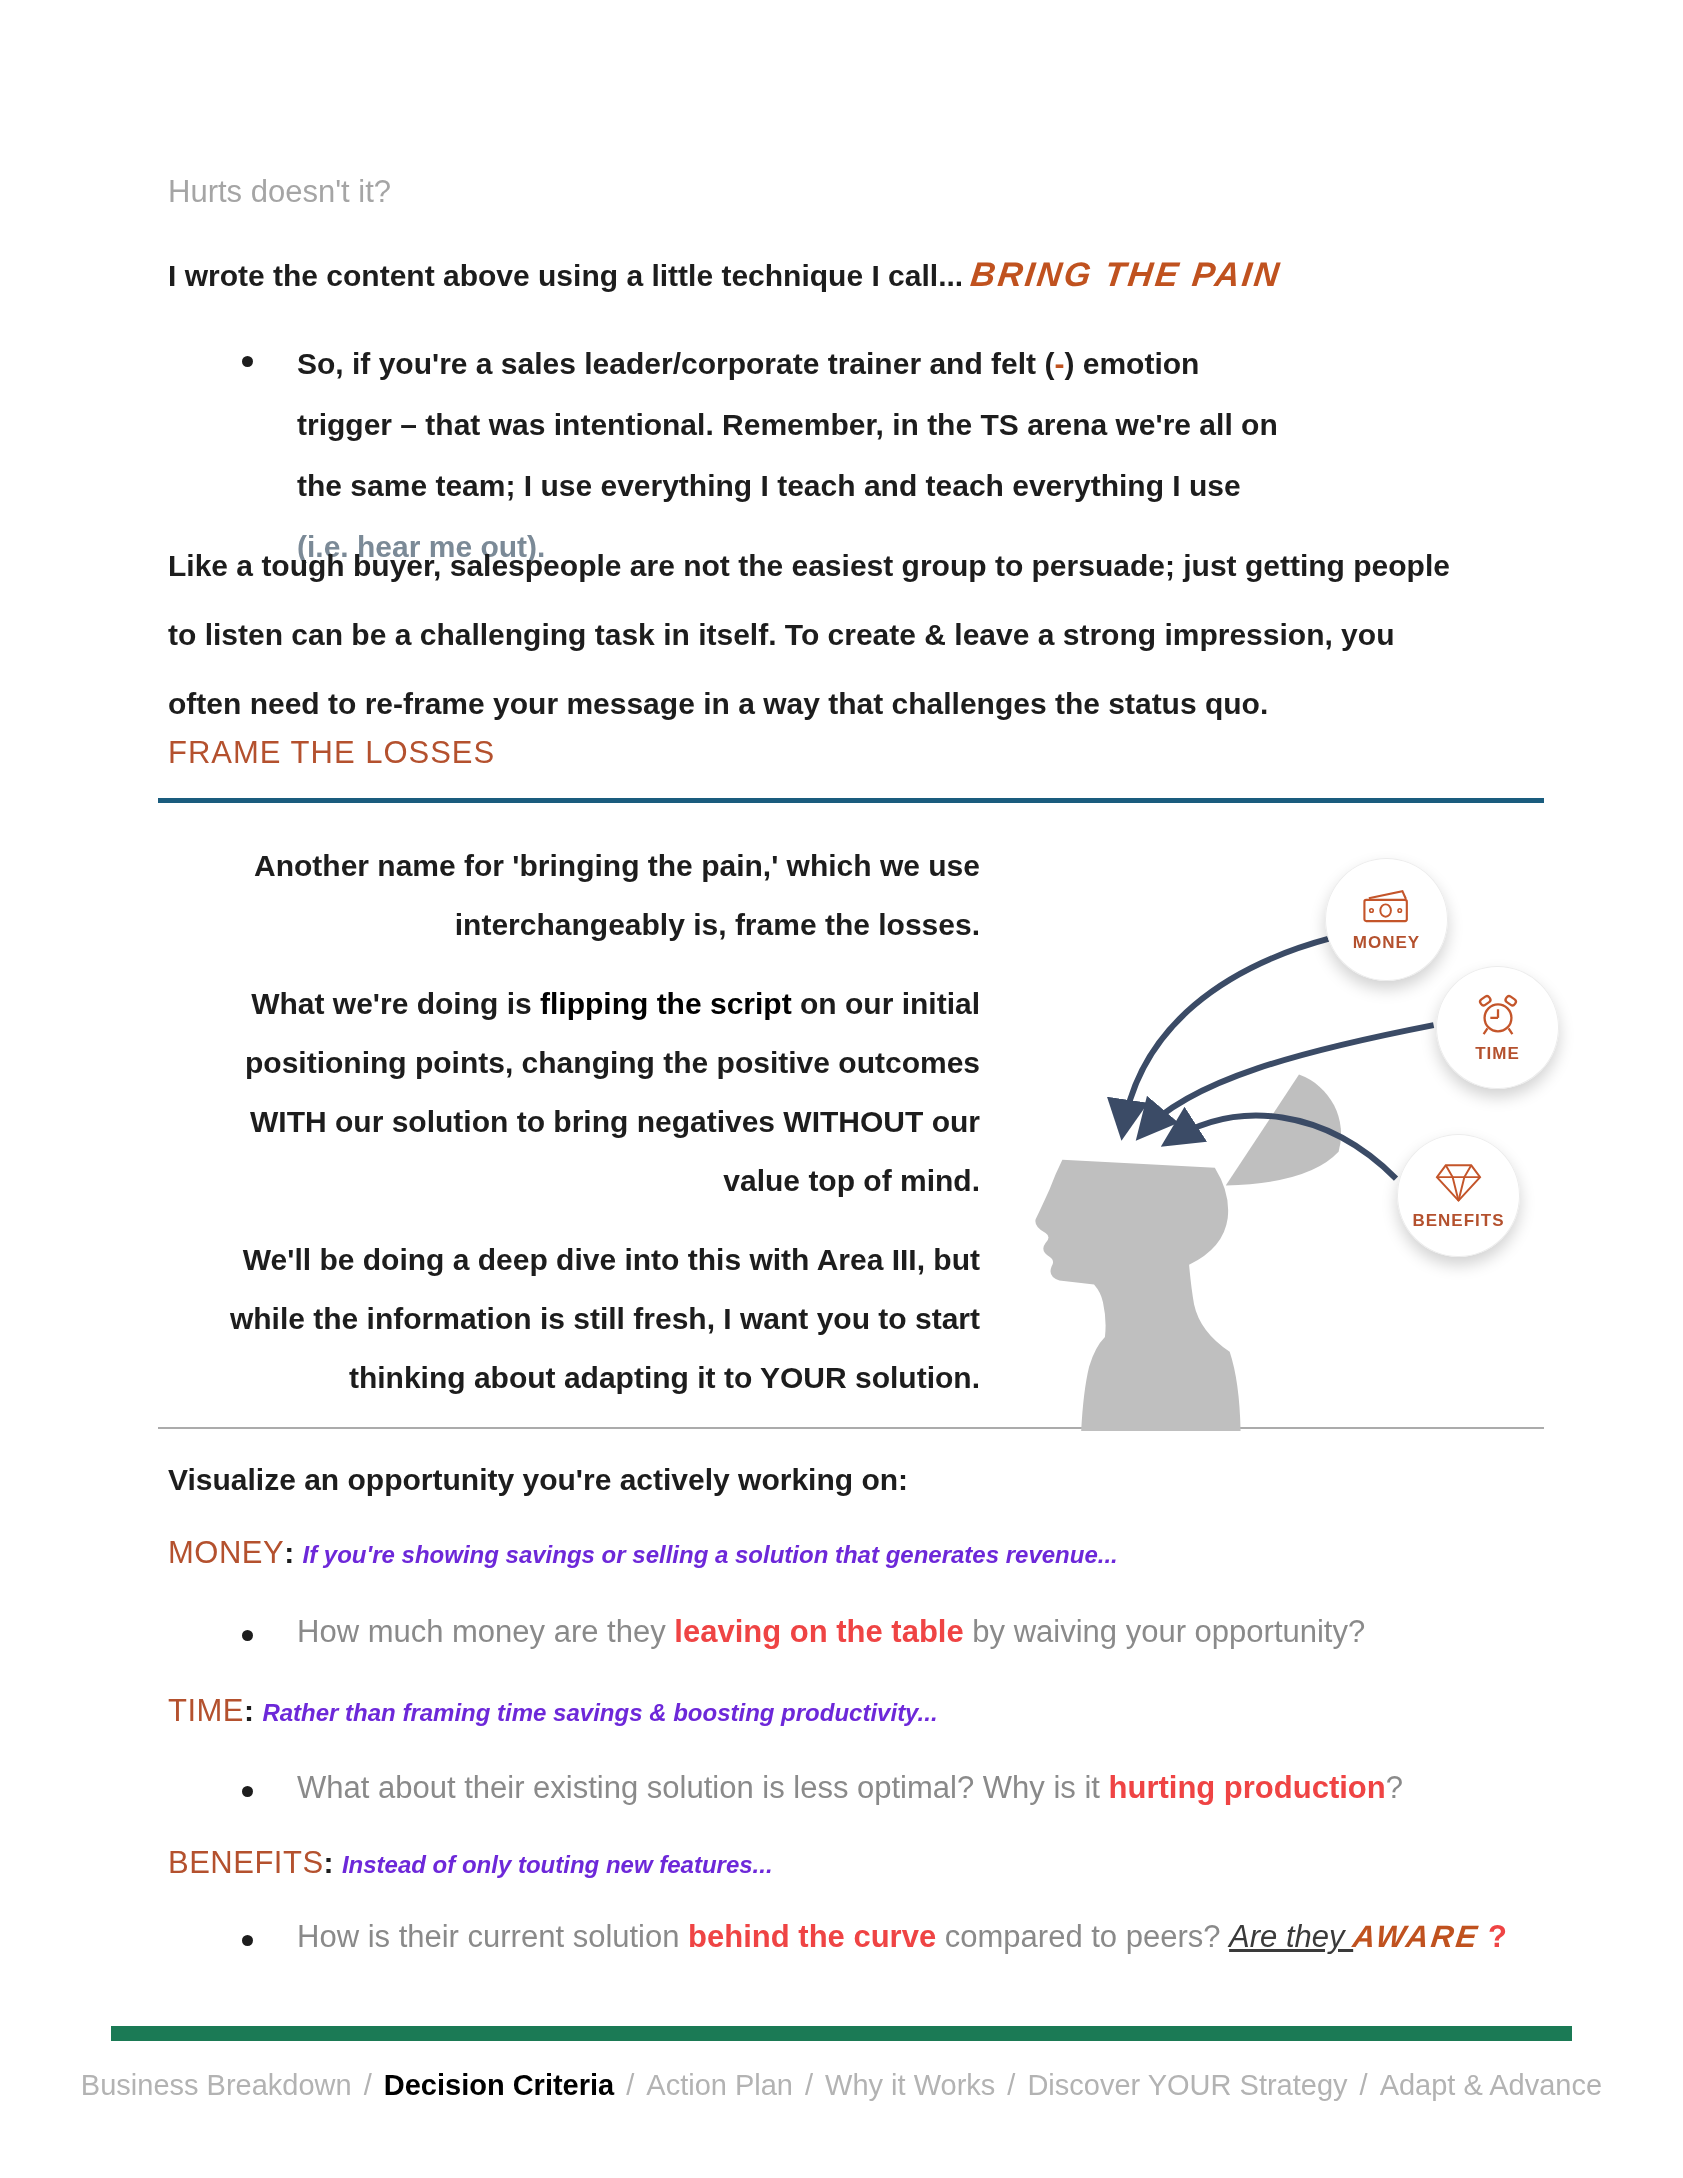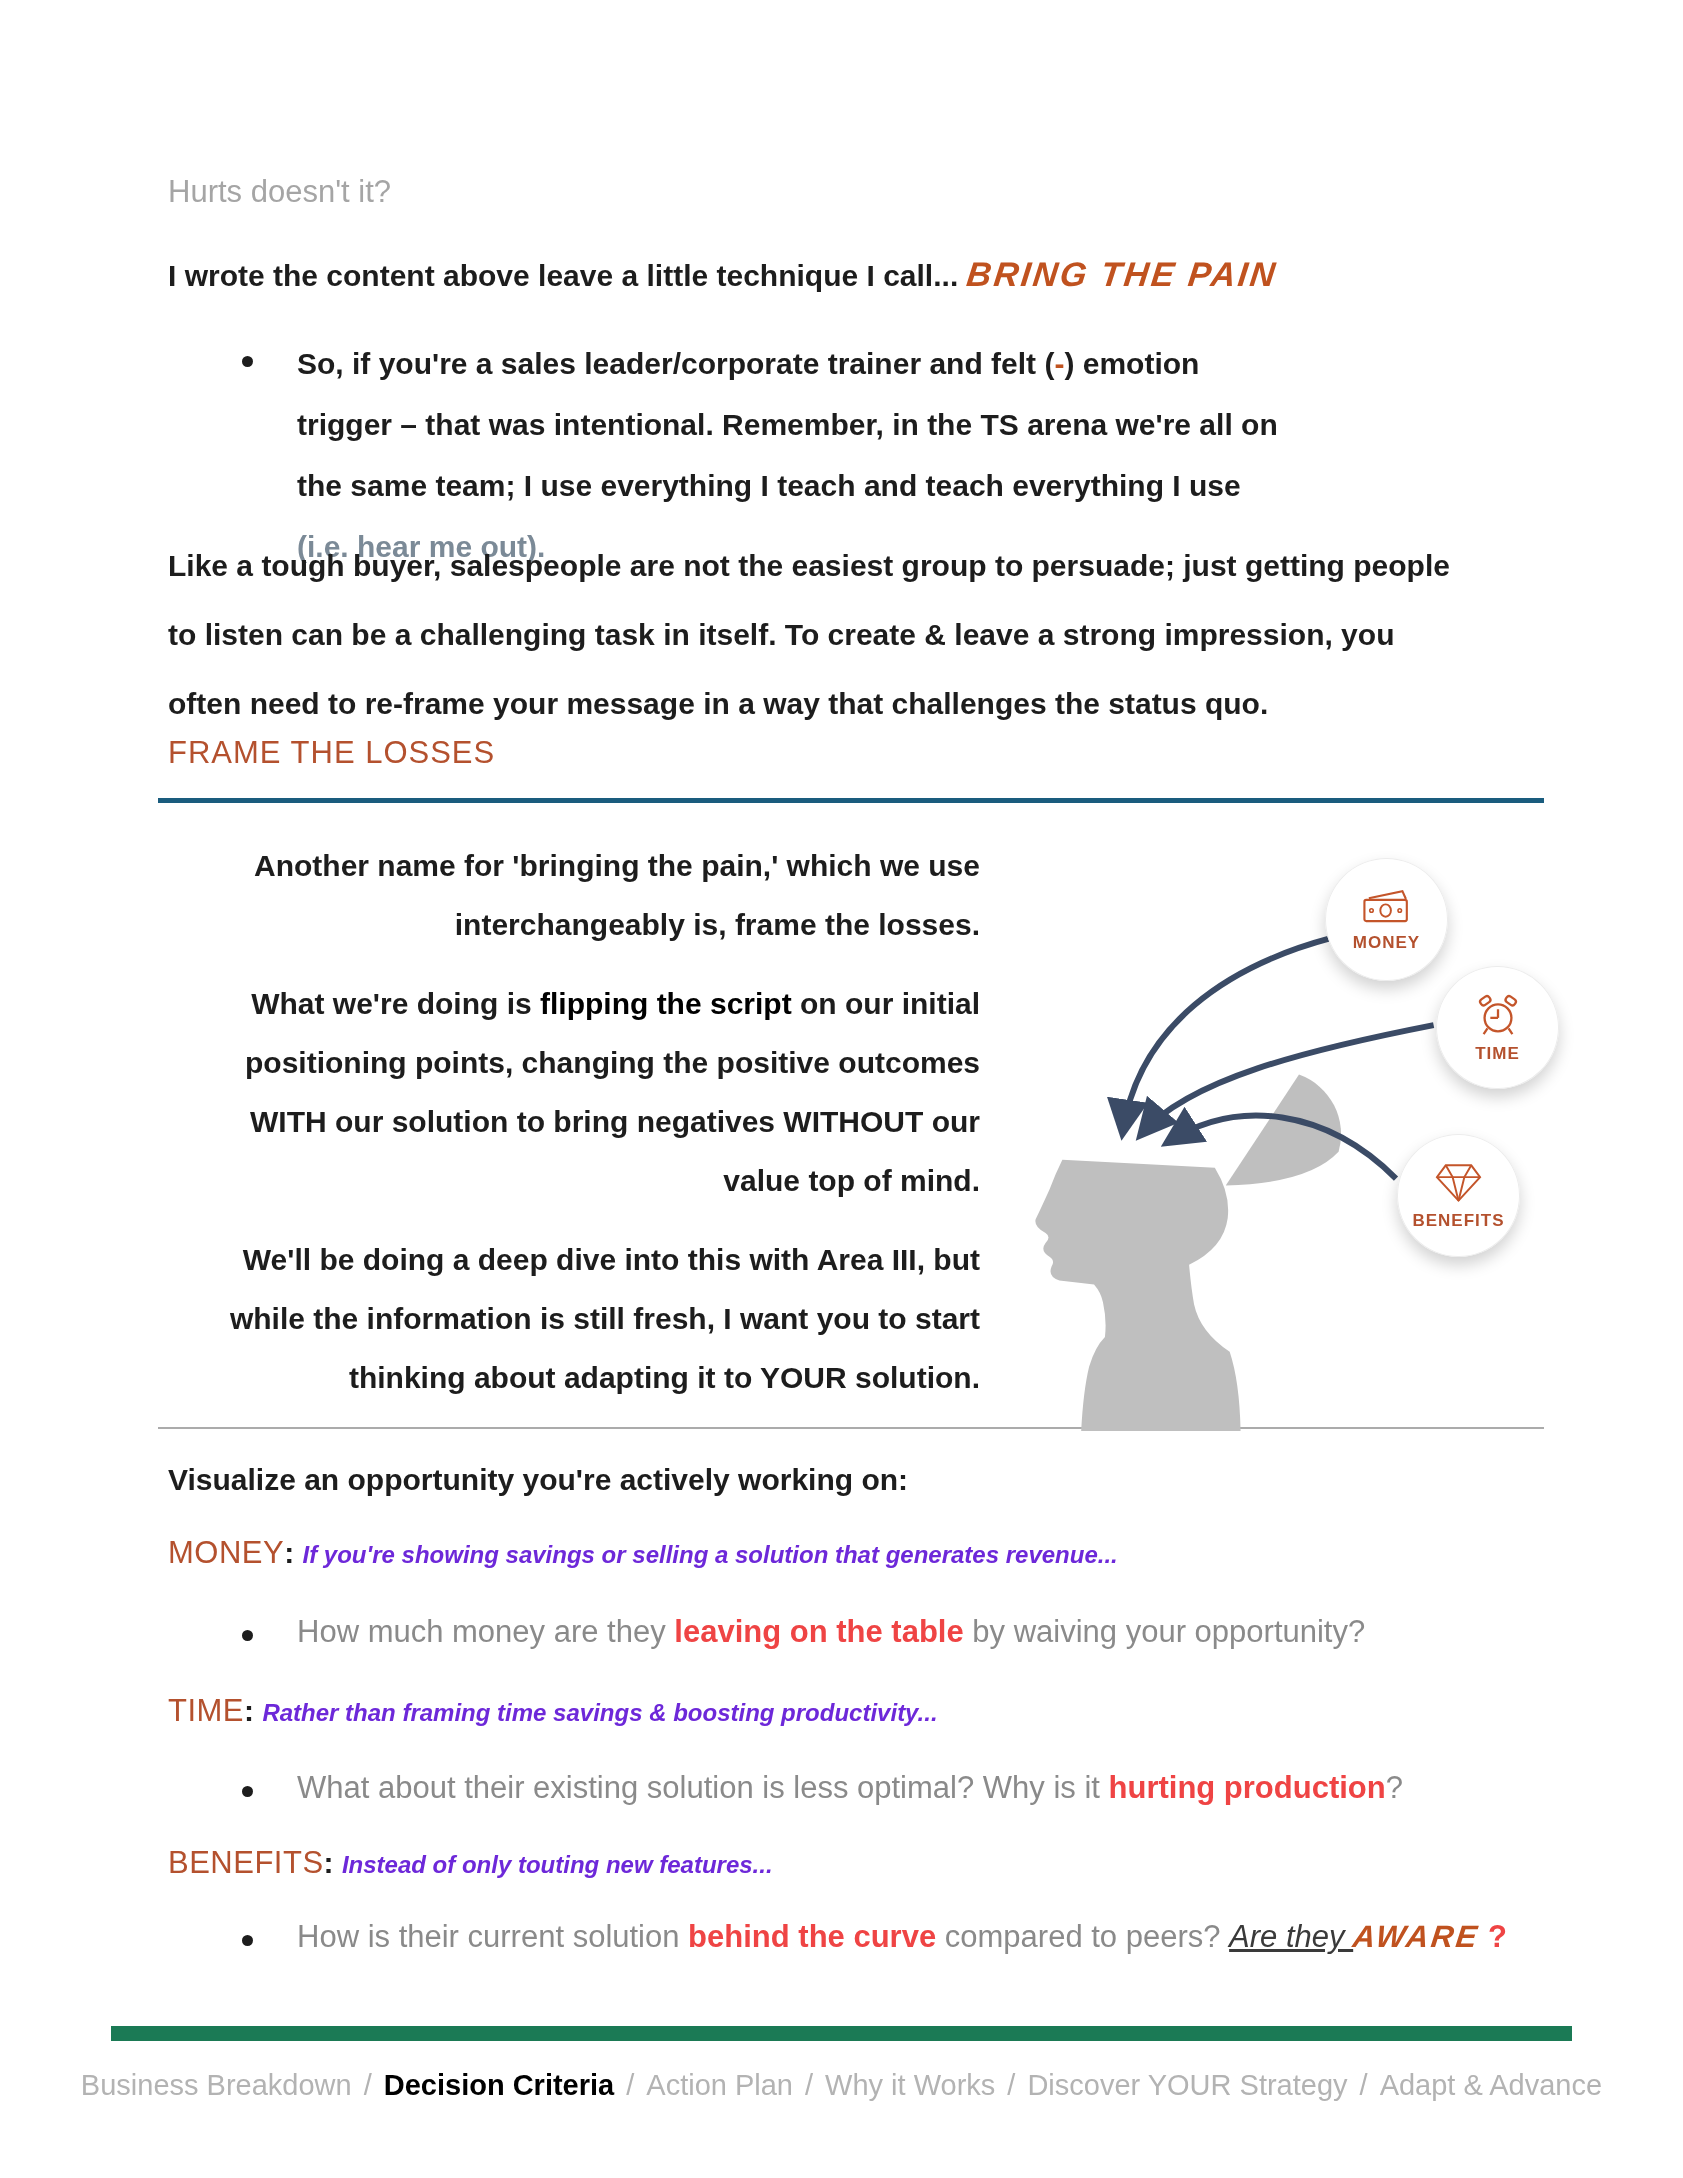--- a/index.html
+++ b/index.html
@@ -55,21 +55,21 @@
   .footer-nav .active{color:#000000;font-weight:700;}
 </style>
 </head>
 <body>
 
 <div class="page">
 
   <div class="abs muted-title" style="left:168px;top:174px;">Hurts doesn't it?</div>
 
   <div class="abs body-b" style="left:168px;top:255px;white-space:nowrap;">
-    <span>I wrote the content above leave a little technique I call... </span><span class="brush">BRING THE PAIN</span>
+    <span>I wrote the content above using a little technique I call... </span><span class="brush">BRING THE PAIN</span>
   </div>
 
   <span class="abs dot" style="left:242px;top:356px;"></span>
   <div class="abs body-b lh62" style="left:297px;top:333px;width:1000px;">
     <span>So, if you're a sales leader/corporate trainer and felt </span><span>(</span><span class="orange-dash">-</span><span>)</span><span> emotion trigger – that was intentional. Remember, in the TS arena we're all on the same team; I use everything I teach and teach everything I use </span><span class="aside-blue">(i.e. hear me out).</span>
   </div>
 
   <div class="abs body-b lh70" style="left:168px;top:531px;width:1297px;">Like a tough buyer, salespeople are not the easiest group to persuade; just getting people to listen can be a challenging task in itself. To create &amp; leave a strong impression, you often need to re-frame your message in a way that challenges the status quo.</div>
 
   <div class="abs section-heading" style="left:168px;top:735px;">FRAME THE LOSSES</div>

